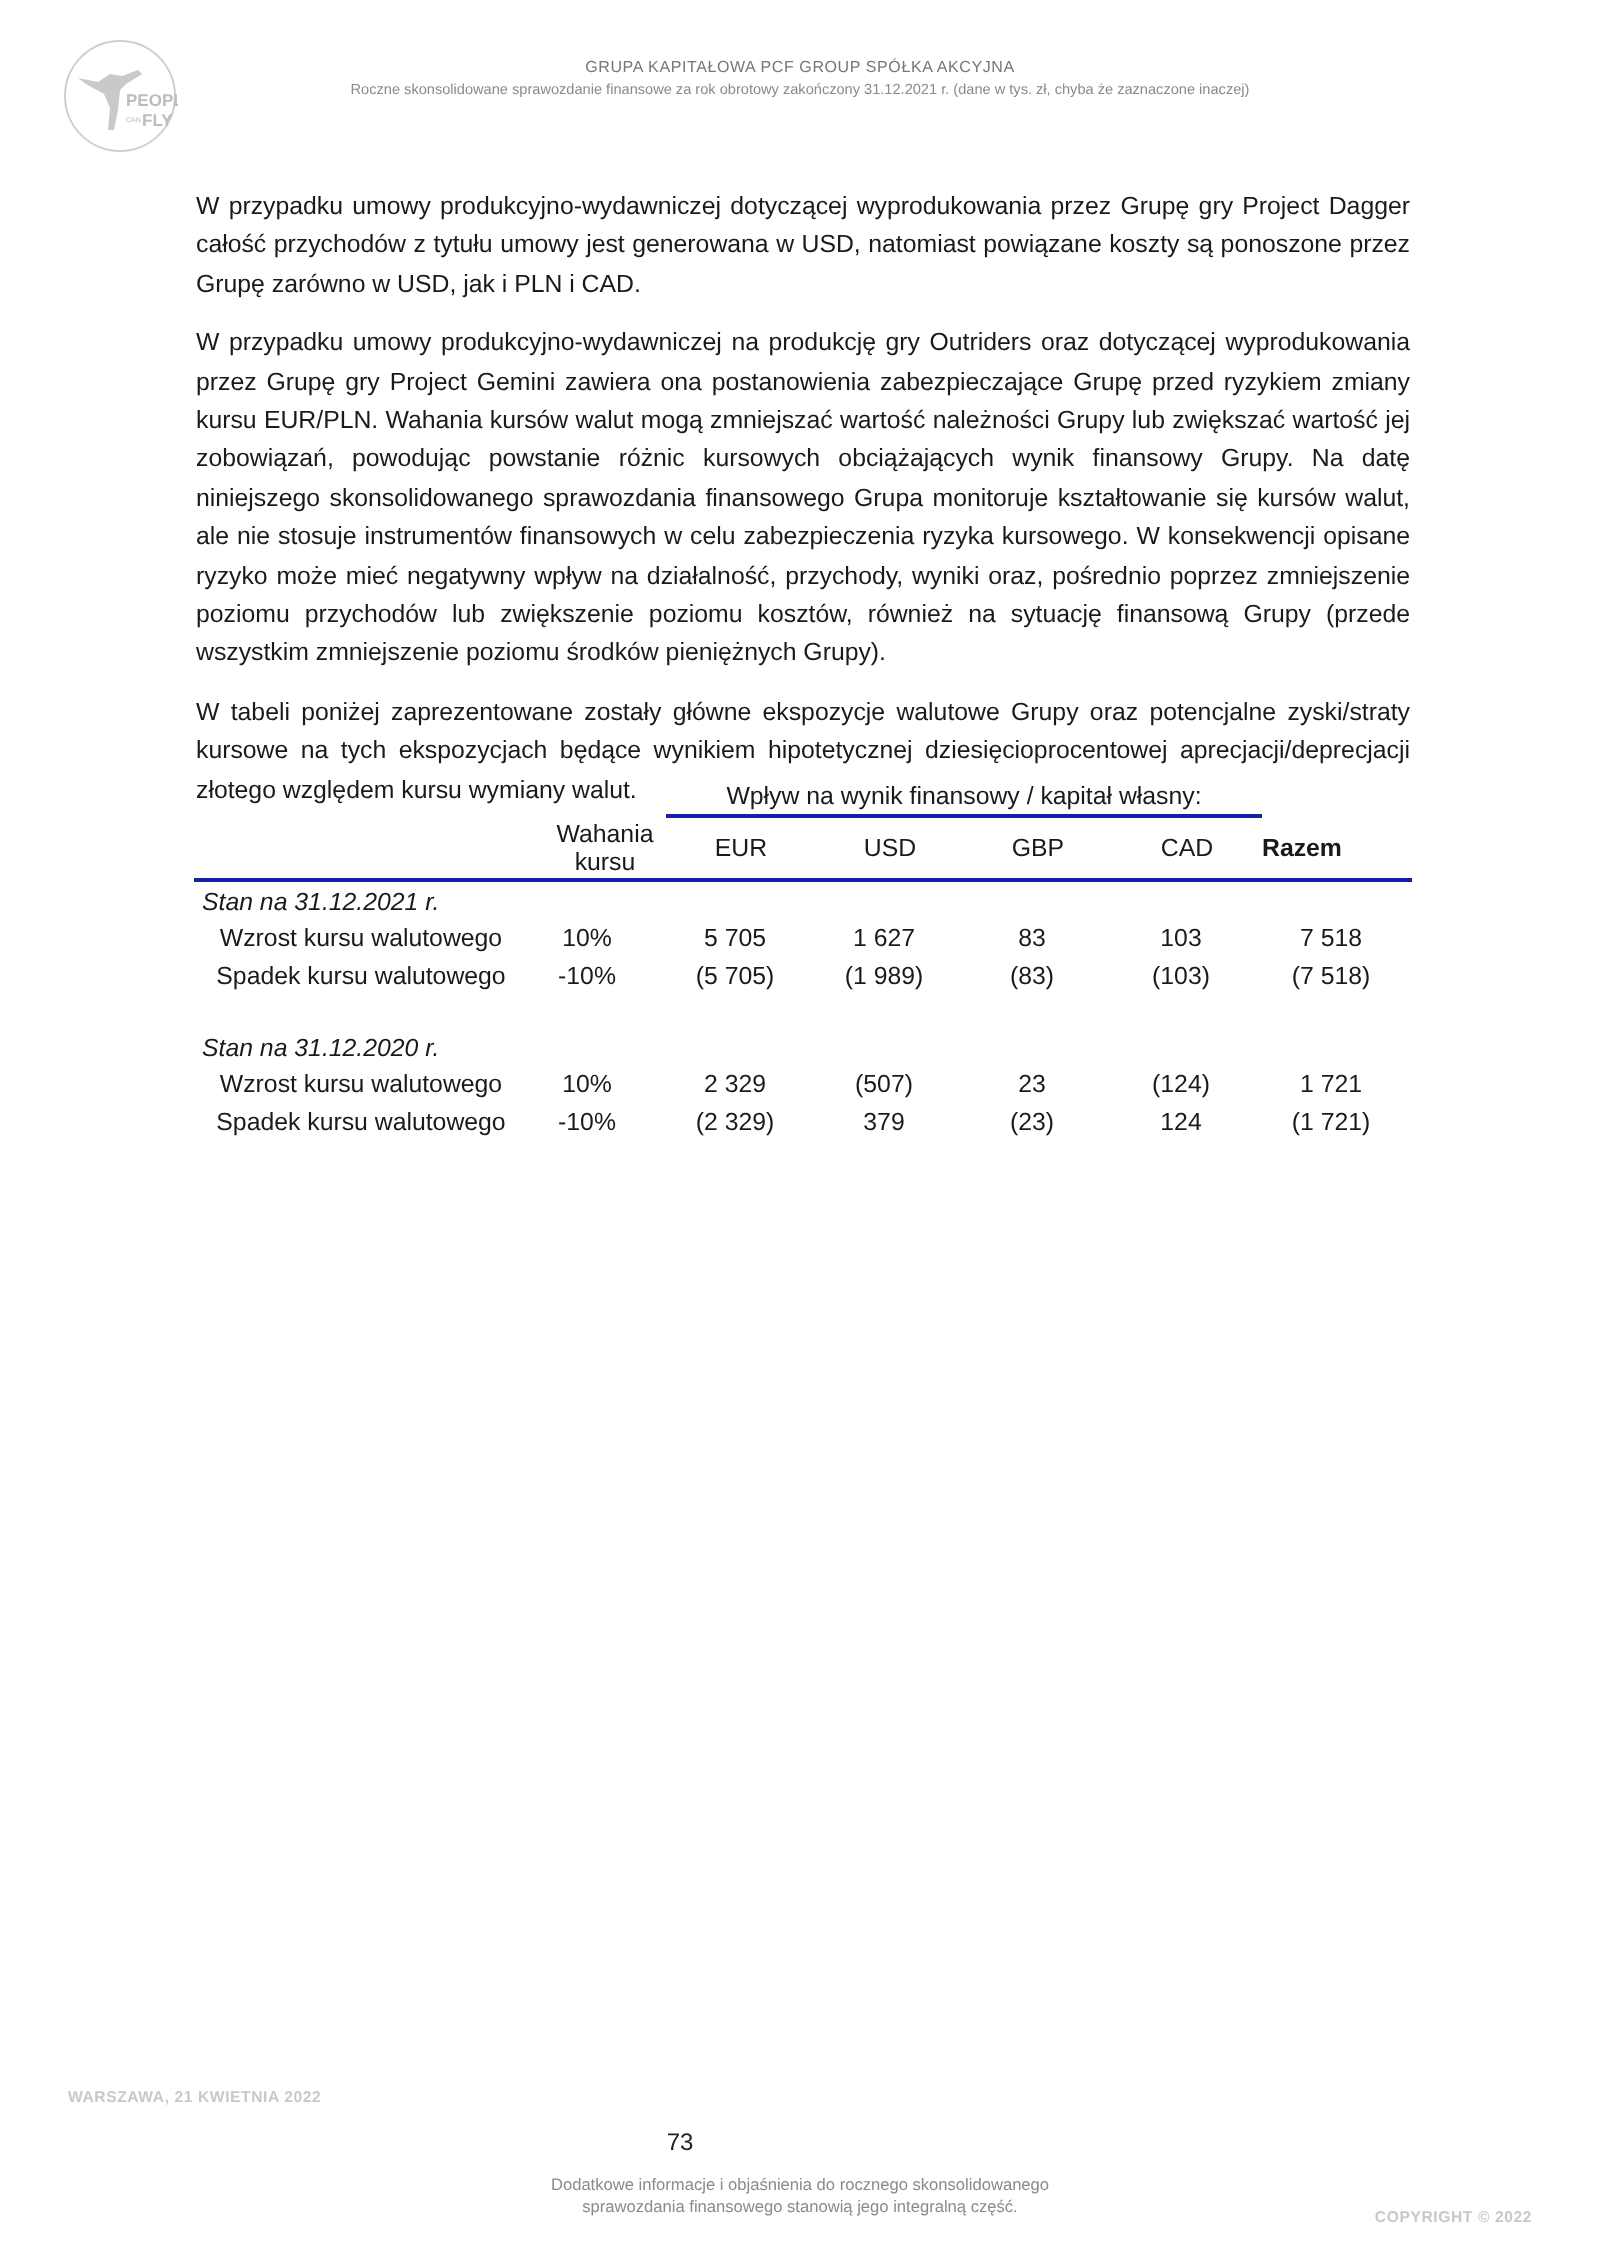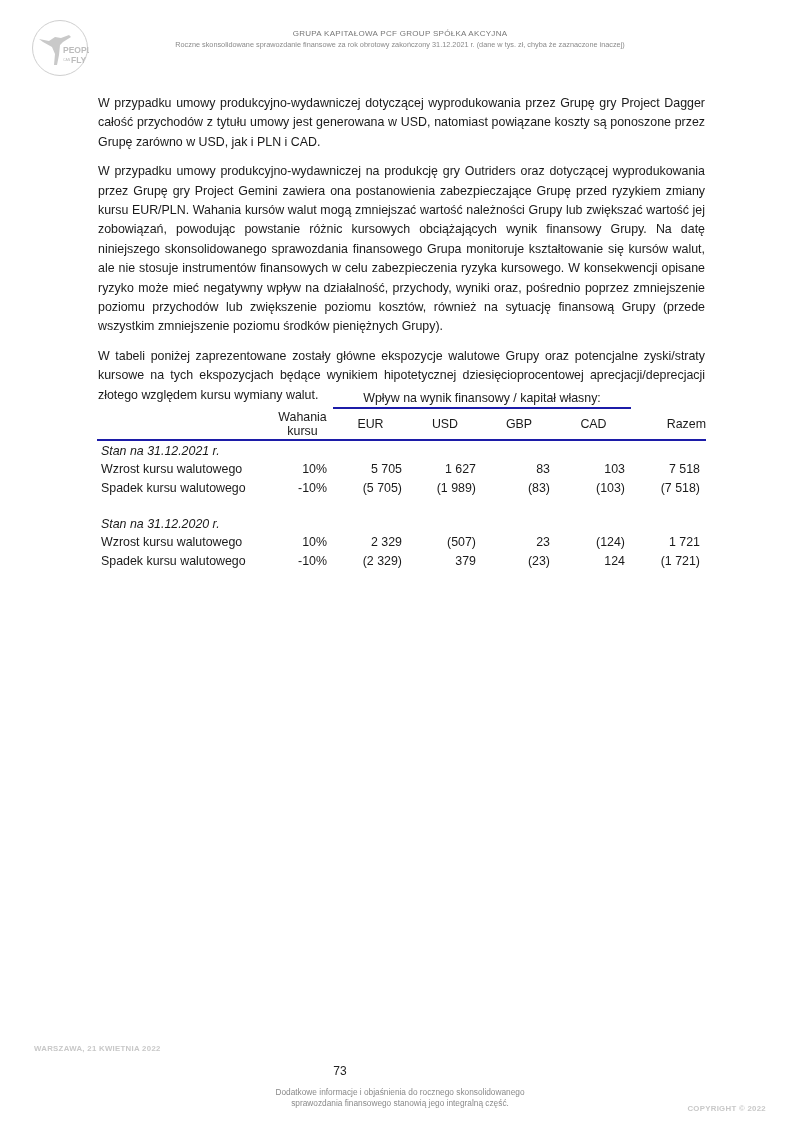--- a/index.html
+++ b/index.html
@@ -19,25 +19,25 @@
   .content { position: absolute; left: 98px; top: 94px; width: 607px; font-size: 12.4px; line-height: 19.4px; }
   .content p { margin: 0 0 10px 0; text-align: justify; }
 
   table.fx { position: absolute; left: 97px; top: 385px; width: 609px; border-collapse: collapse;
              font-size: 12.4px; }
   table.fx td, table.fx th { padding: 0; font-weight: normal; }
   .grp-head { text-align: center; height: 20px; vertical-align: bottom; padding-bottom: 2px !important; }
   .grp-line td.line { border-top: 2.5px solid #1c1ca8; height: 0; }
   .col-head th { height: 30px; vertical-align: middle; text-align: center; line-height: 14px;
                  border-bottom: 2.5px solid #1c1ca8; }
-  .col-head th.bold { font-weight: normal; text-align: right; }
+  .col-head th.bold { font-weight: bold; text-align: left; }
   td.label { text-align: left; padding-left: 4px !important; }
   td.num { text-align: right; padding-right: 6px !important; }
   td.bold, .section td { font-weight: bold; }
-  tr.row td { height: 18.5px; }
+  tr.row td { height: 18.5px; text-align: center; }
   tr.section td { height: 19px; font-style: italic; }
   tr.spacer td { height: 17px; }
 
   .page-num { position: absolute; left: 0; width: 680px; top: 1064px; text-align: center; font-size: 12px; color: #222; }
   .foot-note { position: absolute; left: 200px; width: 400px; top: 1087px; text-align: center; font-size: 8.3px; color: #8a8a8a; line-height: 11px; }
   .foot-left { position: absolute; left: 34px; top: 1044px; font-size: 7.8px; font-weight: bold; color: #c8c8c8; letter-spacing: 0.3px; }
   .foot-right { position: absolute; right: 34px; top: 1104px; font-size: 7.8px; font-weight: bold; color: #c8c8c8; letter-spacing: 0.3px; }
 </style>
 </head>
 <body>

